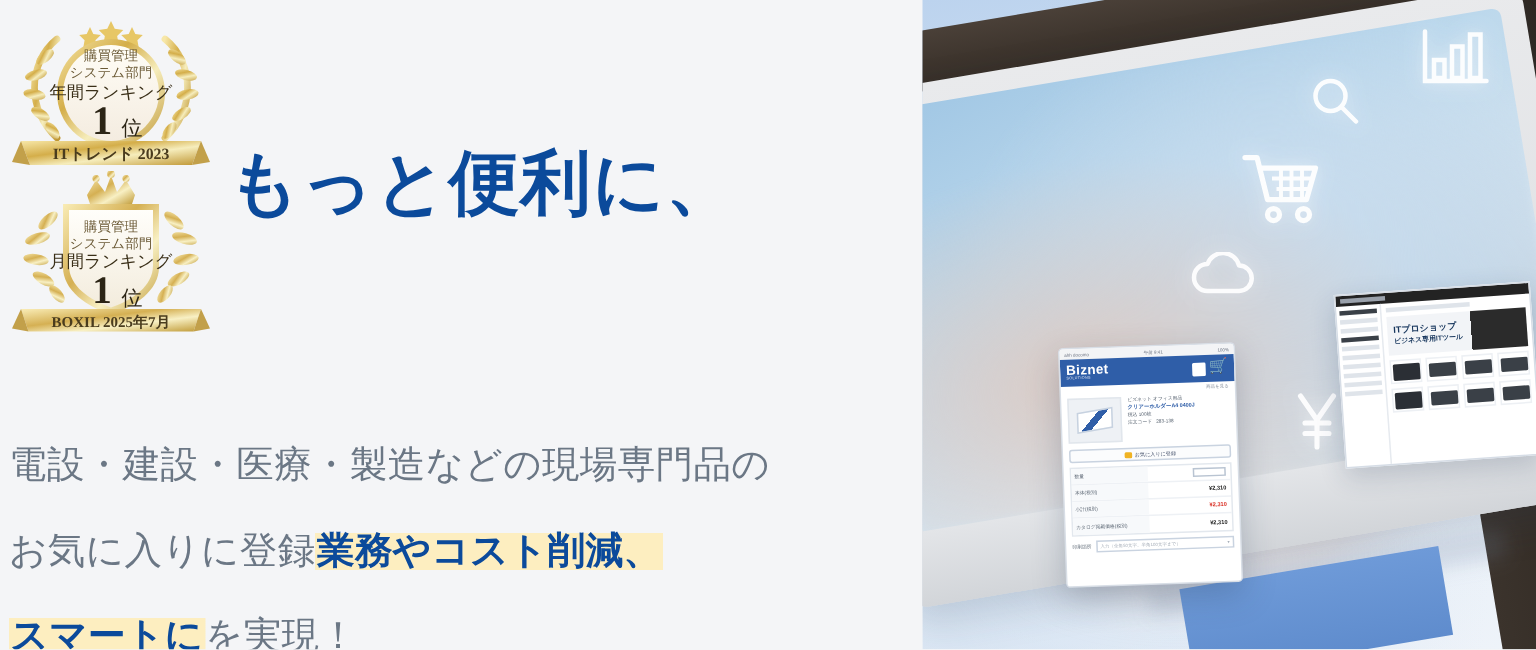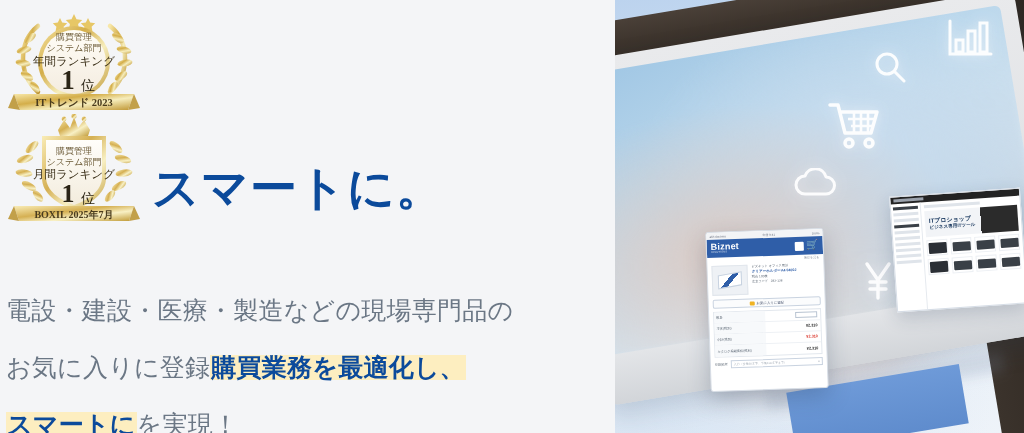--- a/index.html
+++ b/index.html
@@ -482,23 +482,22 @@
         <path d="M6,92 L126,92 L121,107 L11,107 Z" fill="url(#g3)"></path>
         <path d="M6,92 L11,107 L0,105 Z" fill="#c2a04a"></path>
         <path d="M126,92 L121,107 L132,105 Z" fill="#c2a04a"></path>
         <text x="66" y="104" text-anchor="middle" font-family="'Liberation Serif',serif" font-size="10" font-weight="bold" fill="#4a3c1e">BOXIL 2025年7月</text>
       </svg>
     </div>
   </div>
 
   <h1 class="headline">
     <br>
-    <br>
-    <span>スマートに。</span>
+    <span>もっと便利に、</span><br>
   </h1>
 
   <p class="lead">
     <span>電設・建設・医療・製造などの現場専門品の</span><br>
-    <span>お気に入りに登録</span><b>購買業務を最適化し、</b><br>
+    <span>お気に入りに登録</span><b>業務やコスト削減、</b><br>
     <b>スマートに</b><span>を実現！</span>
   </p>
 
 </div>
 
 </body></html>

